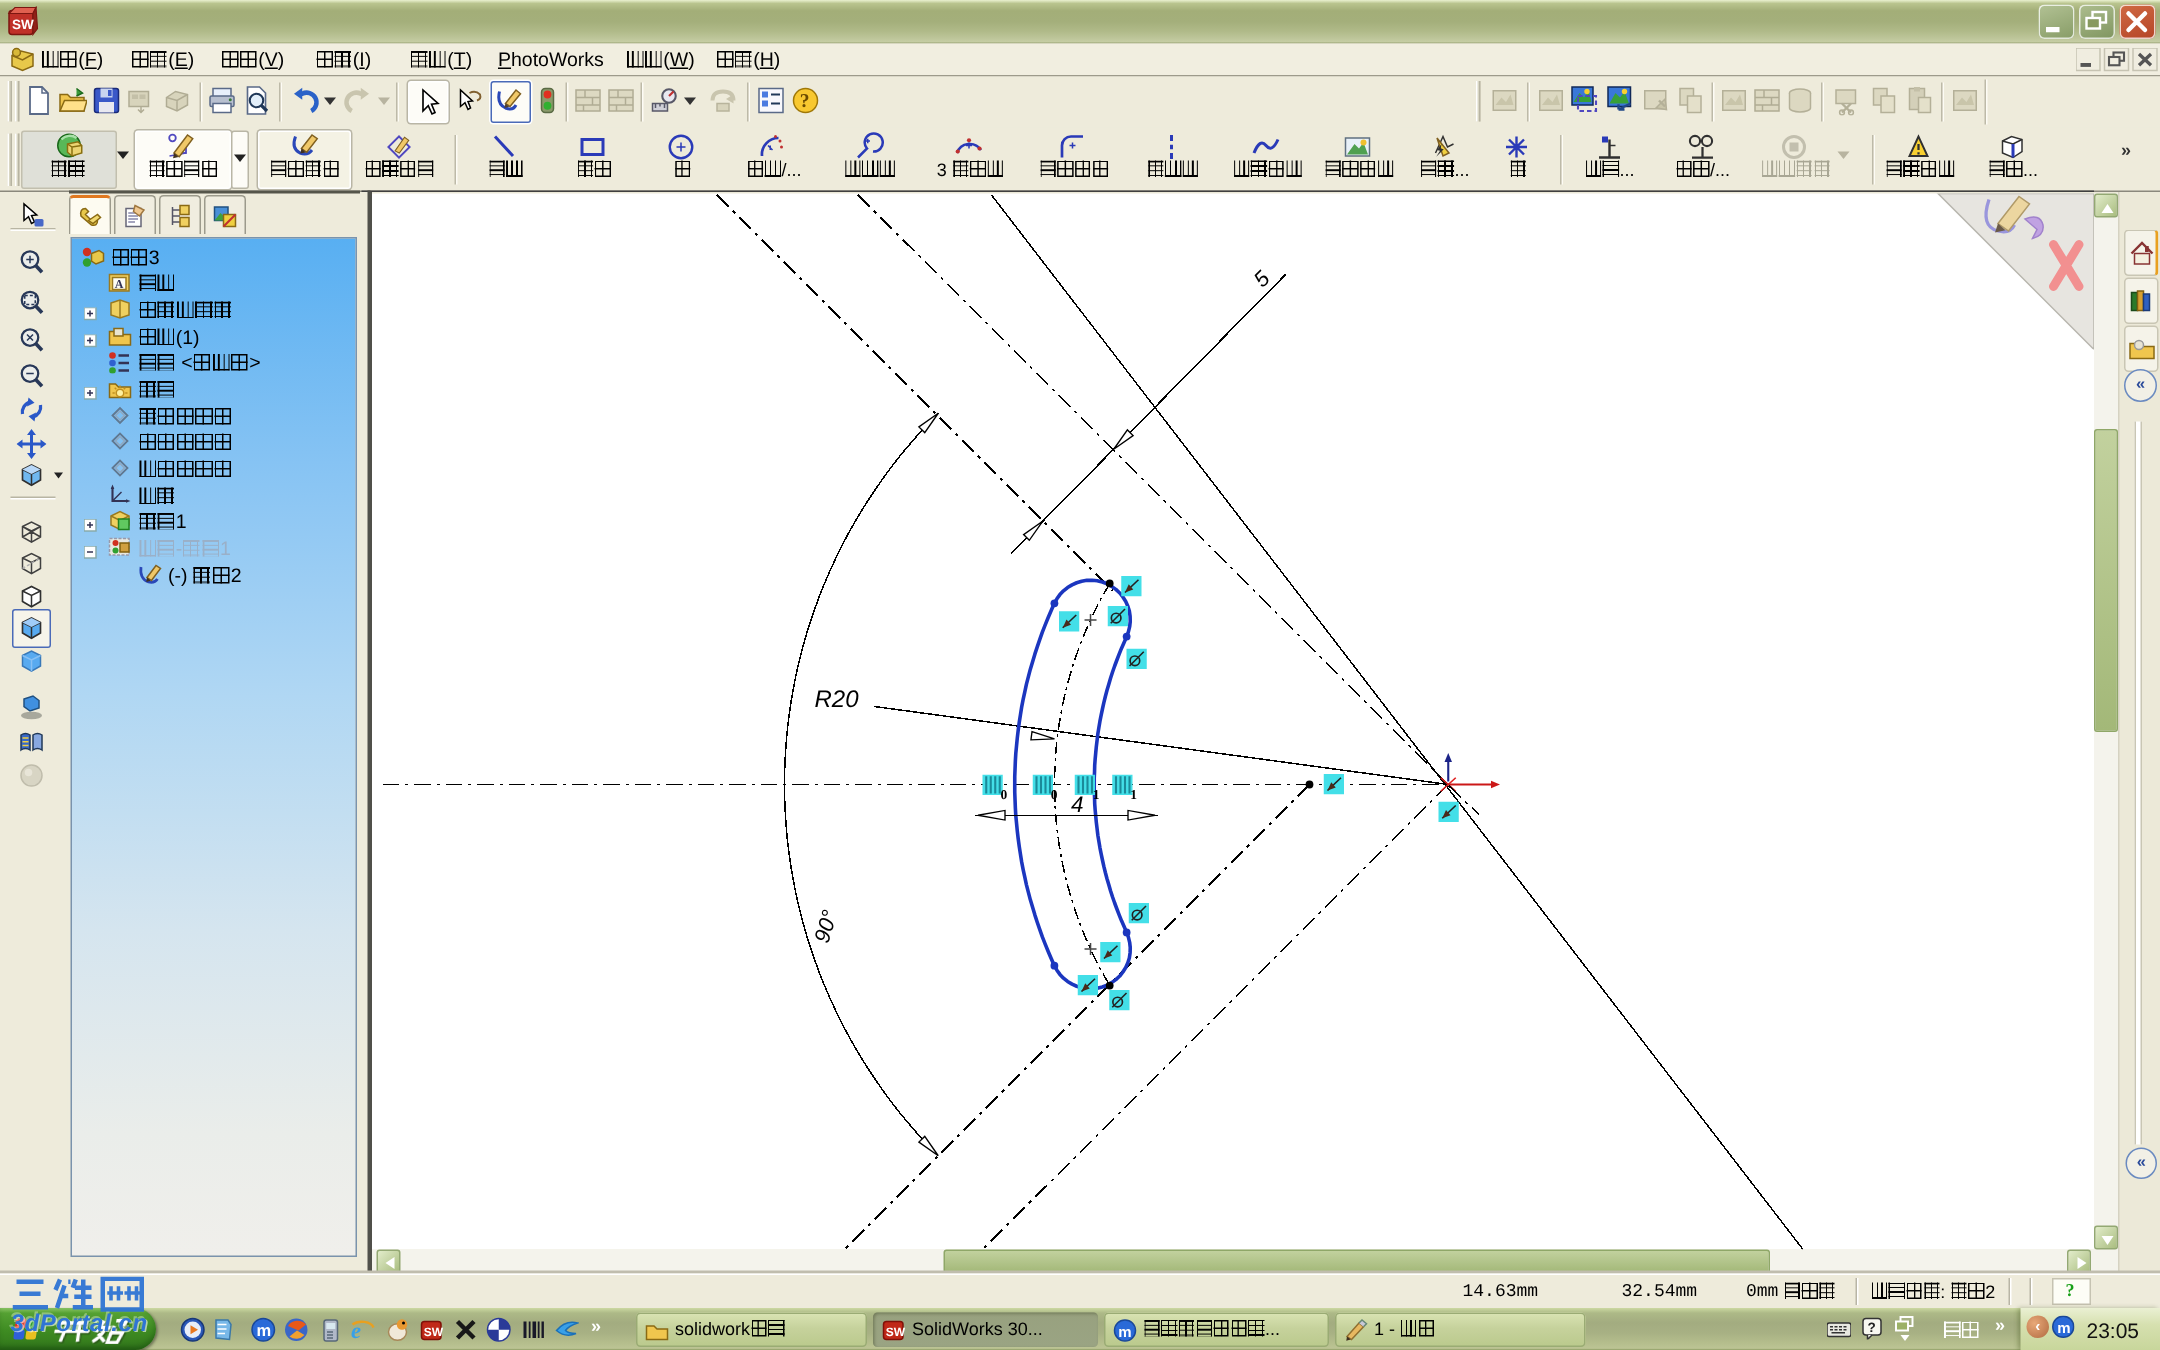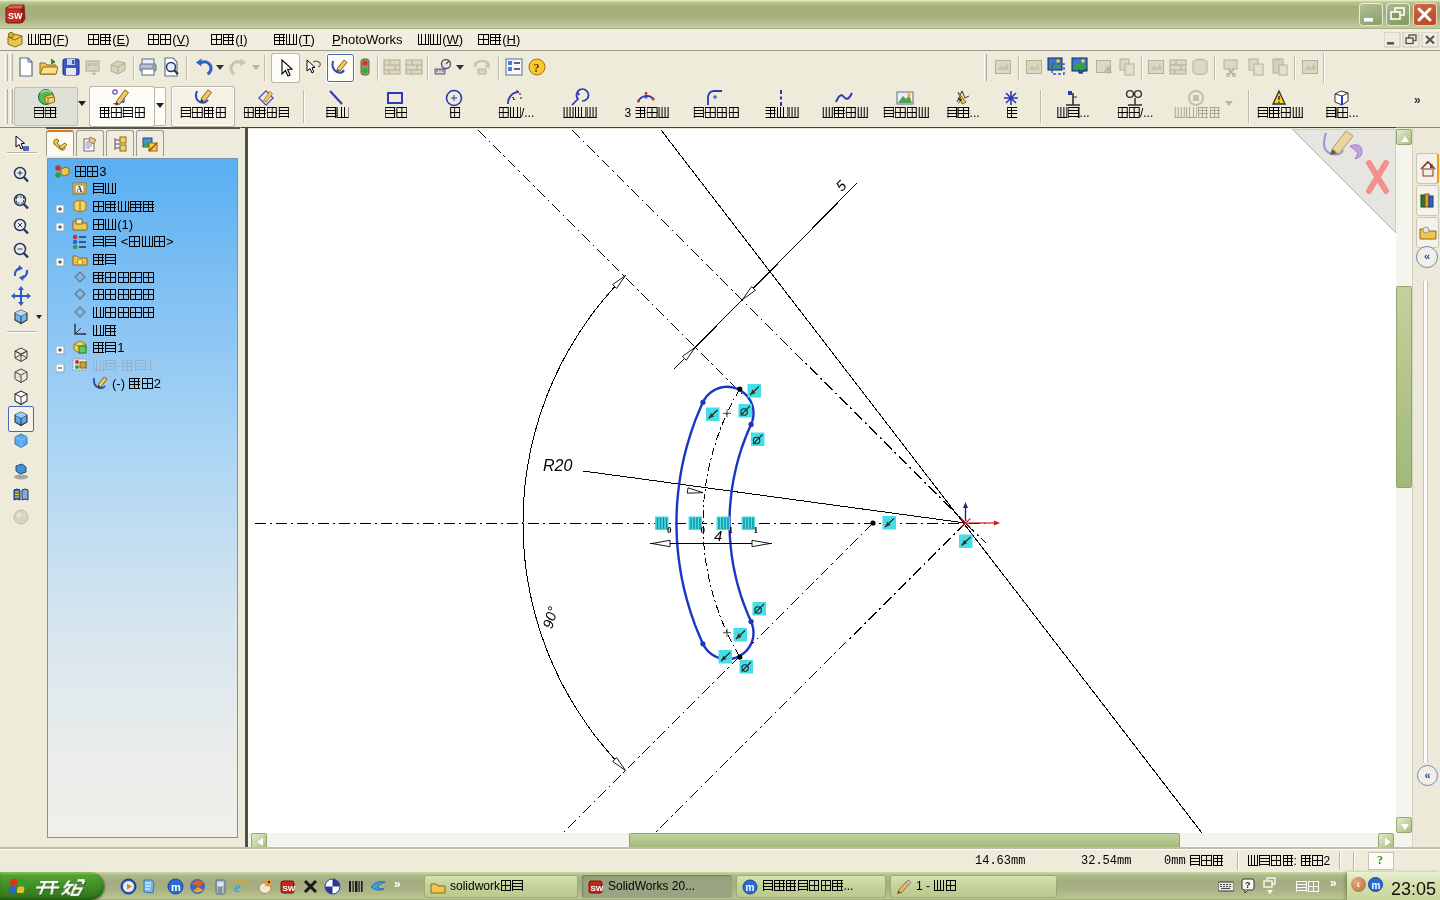--- a/index.html
+++ b/index.html
@@ -874,21 +874,21 @@
         <span class="ti"><svg width="16" height="16" viewBox="0 0 16 16" style="">
             <path d="M1 5 L6 5 L8 7 L15 7 L15 14 L1 14 Z" fill="#f0c64e" stroke="#8a6a14"></path>
           </svg></span>
         <span class="lbl">solidwork<span><i class="k k2"></i><i class="k k0"></i></span></span>
       </div>
       <div class="tkbtn on" style="left:582px;width:150px">
         <span class="ti"><svg width="16" height="16" viewBox="0 0 16 16" style="">
             <rect x="1" y="2" width="13" height="12" rx="2" fill="#c02818" stroke="#801008"></rect>
             <text x="2.5" y="11.5" font-size="8" font-weight="bold" fill="#fff" font-family="Liberation Sans">SW</text>
           </svg></span>
-        <span class="lbl">SolidWorks 20...</span>
+        <span class="lbl">SolidWorks 30...</span>
       </div>
       <div class="tkbtn" style="left:736px;width:150px">
         <span class="ti"><svg width="16" height="16" viewBox="0 0 16 16" style="">
             <circle cx="8" cy="8" r="7" fill="#2a6ad8" stroke="#1a4898"></circle>
             <text x="3.5" y="12" font-size="10" font-weight="bold" fill="#fff" font-family="Liberation Sans">m</text>
           </svg></span>
         <span class="lbl"><span><i class="k k0"></i><i class="k k3"></i><i class="k k3"></i><i class="k k0"></i><i class="k k2"></i><i class="k k2"></i><i class="k k3"></i></span>...</span>
       </div>
       <div class="tkbtn" style="left:890px;width:167px">
         <span class="ti"><svg width="16" height="16" viewBox="0 0 16 16" style="">
@@ -913,15 +913,28 @@
         </svg></div>
       <div class="abs" style="left:1267px;top:18px;width:0;height:0;border:3px solid transparent;border-top:4px solid #fff"></div>
       <span class="abs" style="left:1295px;top:7px;color:#fff;font-size:13px"><span><i class="k k0"></i><i class="k k2"></i></span></span>
       <div class="abs" style="left:1330px;top:4px;color:#fff;font-weight:bold;font-size:12px">»</div>
       <div id="tray">
         <div class="abs" style="left:4px;top:5px;width:15px;height:15px;border-radius:50%;background:radial-gradient(circle at 35% 35%,#e8a878,#b06a40);color:#fff;font-weight:bold;font-size:10px;text-align:center;line-height:15px">‹</div>
         <div class="abs" style="left:21px;top:5px"><svg width="15" height="15" viewBox="0 0 15 15" style="">
             <circle cx="7.5" cy="7.5" r="7" fill="#2a6ad8" stroke="#1a4898"></circle>
             <text x="3.5" y="11.5" font-size="10" font-weight="bold" fill="#fff" font-family="Liberation Sans">m</text>
           </svg></div>
-        <span class="abs" style="left:44px;top:7px;font-size:18px;color:#111">23:05</span>
-      </div>
+        <span class="abs" style="left:44px;top:7px;font-size:14px;color:#111">23:05</span>
+      </div>
+    </div>
+    <div id="wm" class="abs">
+      <div class="abs" style="left:1px;top:8px;opacity:.95"><svg width="90" height="24" viewBox="0 0 90 24" style="">
+          <g fill="none" stroke="#2f74d4" stroke-width="3">
+            <path d="M4 3.5 H22 M6 11.5 H20 M1.5 20.5 H25"></path>
+            <path d="M33 2 L30 9 M36 6 L31 21 M38.5 3.5 H40 M32.5 13 H38.5 M43.5 2 L41.5 7.5 M43 7.5 H54 M48.5 2 V21.5 M42.5 13.5 H54 M41.5 20.5 H55"></path>
+          </g>
+          <g stroke="#2f74d4" fill="none">
+            <rect x="61.5" y="1.5" width="26" height="20.5" stroke-width="3"></rect>
+            <path d="M67 6.5 V16 M72 6.5 V16 M64.5 11 H75 M79 6.5 V16 M84 6.5 V16 M76 11 H86.5" stroke-width="2.4"></path>
+          </g>
+        </svg></div>
+      <div class="abs" style="left:1px;top:31px;color:#2f74d4;font-weight:bold;font-style:italic;font-size:16px;font-family:Liberation Sans;letter-spacing:.4px;text-shadow:1px 1px 0 rgba(255,255,255,.6),-1px -1px 0 rgba(255,255,255,.35)">3dPortal.cn</div>
     </div>
   </div>
 </body></html>

